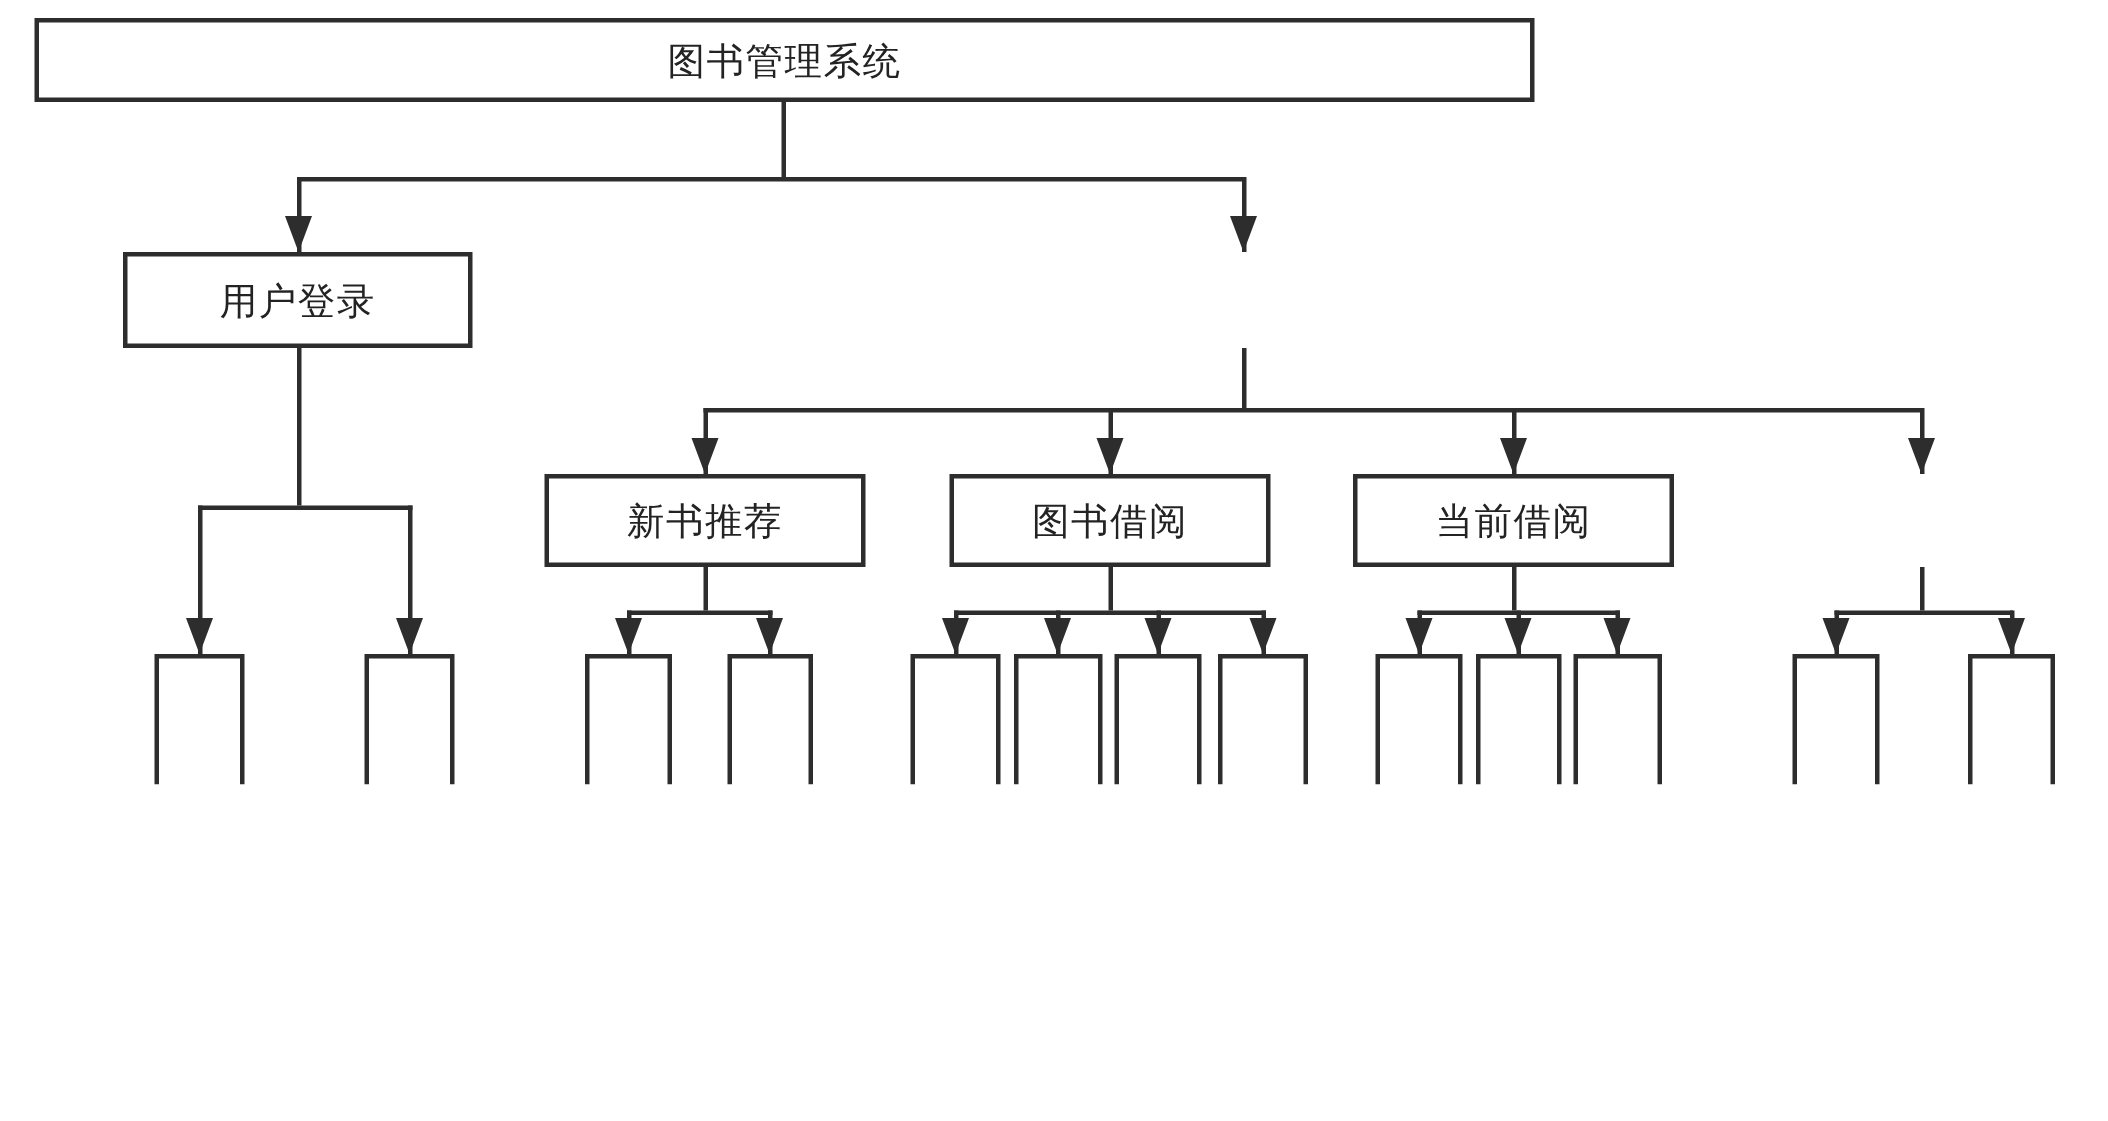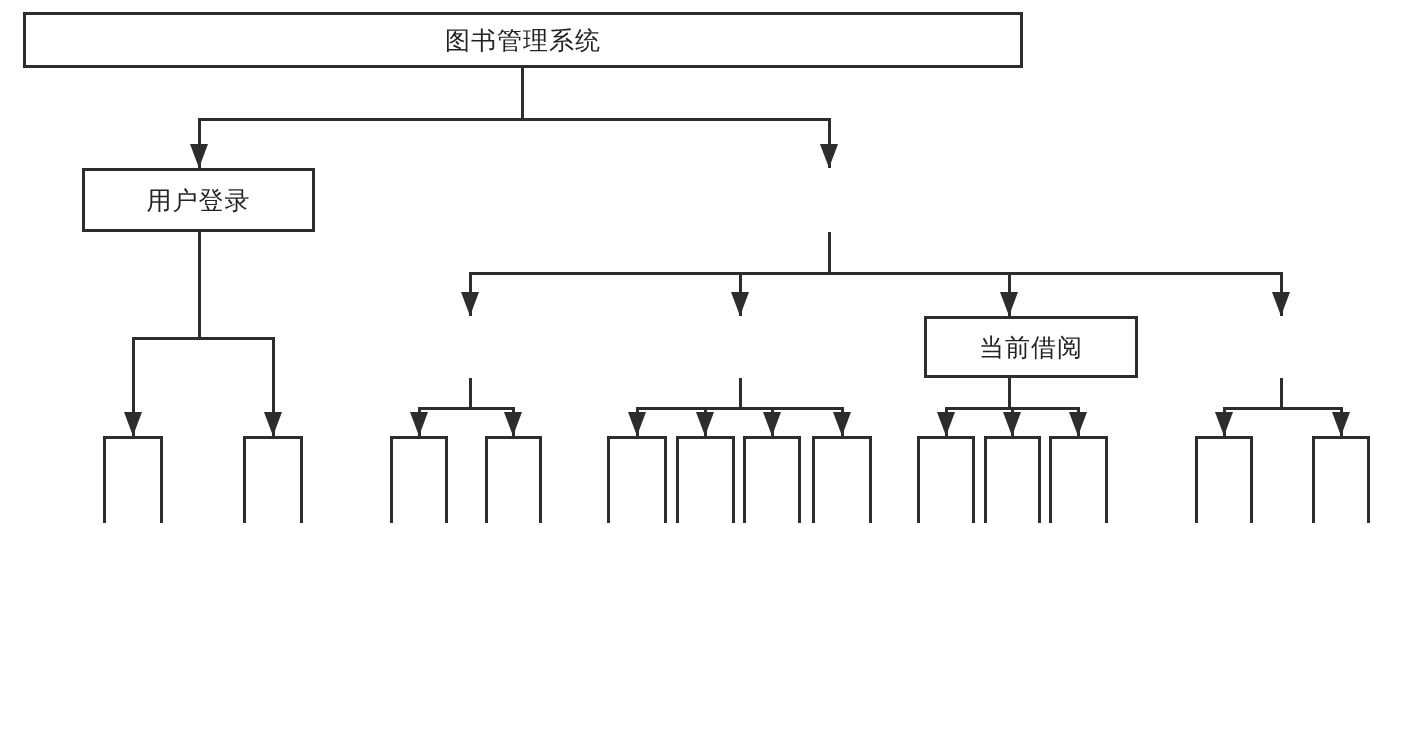--- a/index.html
+++ b/index.html
@@ -58,21 +58,27 @@
   <div class="hline" style="left:469px;top:272px;width:813px;height:3px"></div>
   <div class="vline" style="left:469px;top:272px;width:3px;height:44px"></div>
   <div class="arrow" style="left:461px;top:292px"></div>
   <div class="vline" style="left:739px;top:272px;width:3px;height:44px"></div>
   <div class="arrow" style="left:731px;top:292px"></div>
   <div class="vline" style="left:1008px;top:272px;width:3px;height:44px"></div>
   <div class="arrow" style="left:1000px;top:292px"></div>
   <div class="vline" style="left:1280px;top:272px;width:3px;height:44px"></div>
   <div class="arrow" style="left:1272px;top:292px"></div>
 
-  <div class="box hbox" style="left:924px;top:316px;width:214px;height:62px">
+  <div class="box hbox" style="left:363px;top:316px;width:214px;height:62px">
+    <span>新书推荐</span>
+  </div>
+  <div class="box hbox" style="left:633px;top:316px;width:214px;height:62px">
+    <span>图书借阅</span>
+  </div>
+  <div class="box hbox" style="left:902px;top:316px;width:214px;height:62px">
     <span>当前借阅</span>
   </div>
 
   <div class="vline" style="left:469px;top:378px;width:3px;height:29px"></div>
   <div class="vline" style="left:739px;top:378px;width:3px;height:29px"></div>
   <div class="vline" style="left:1008px;top:378px;width:3px;height:29px"></div>
   <div class="vline" style="left:1280px;top:378px;width:3px;height:29px"></div>
 
   <div class="hline" style="left:418px;top:407px;width:97px;height:3px"></div>
   <div class="hline" style="left:636px;top:407px;width:208px;height:3px"></div>

